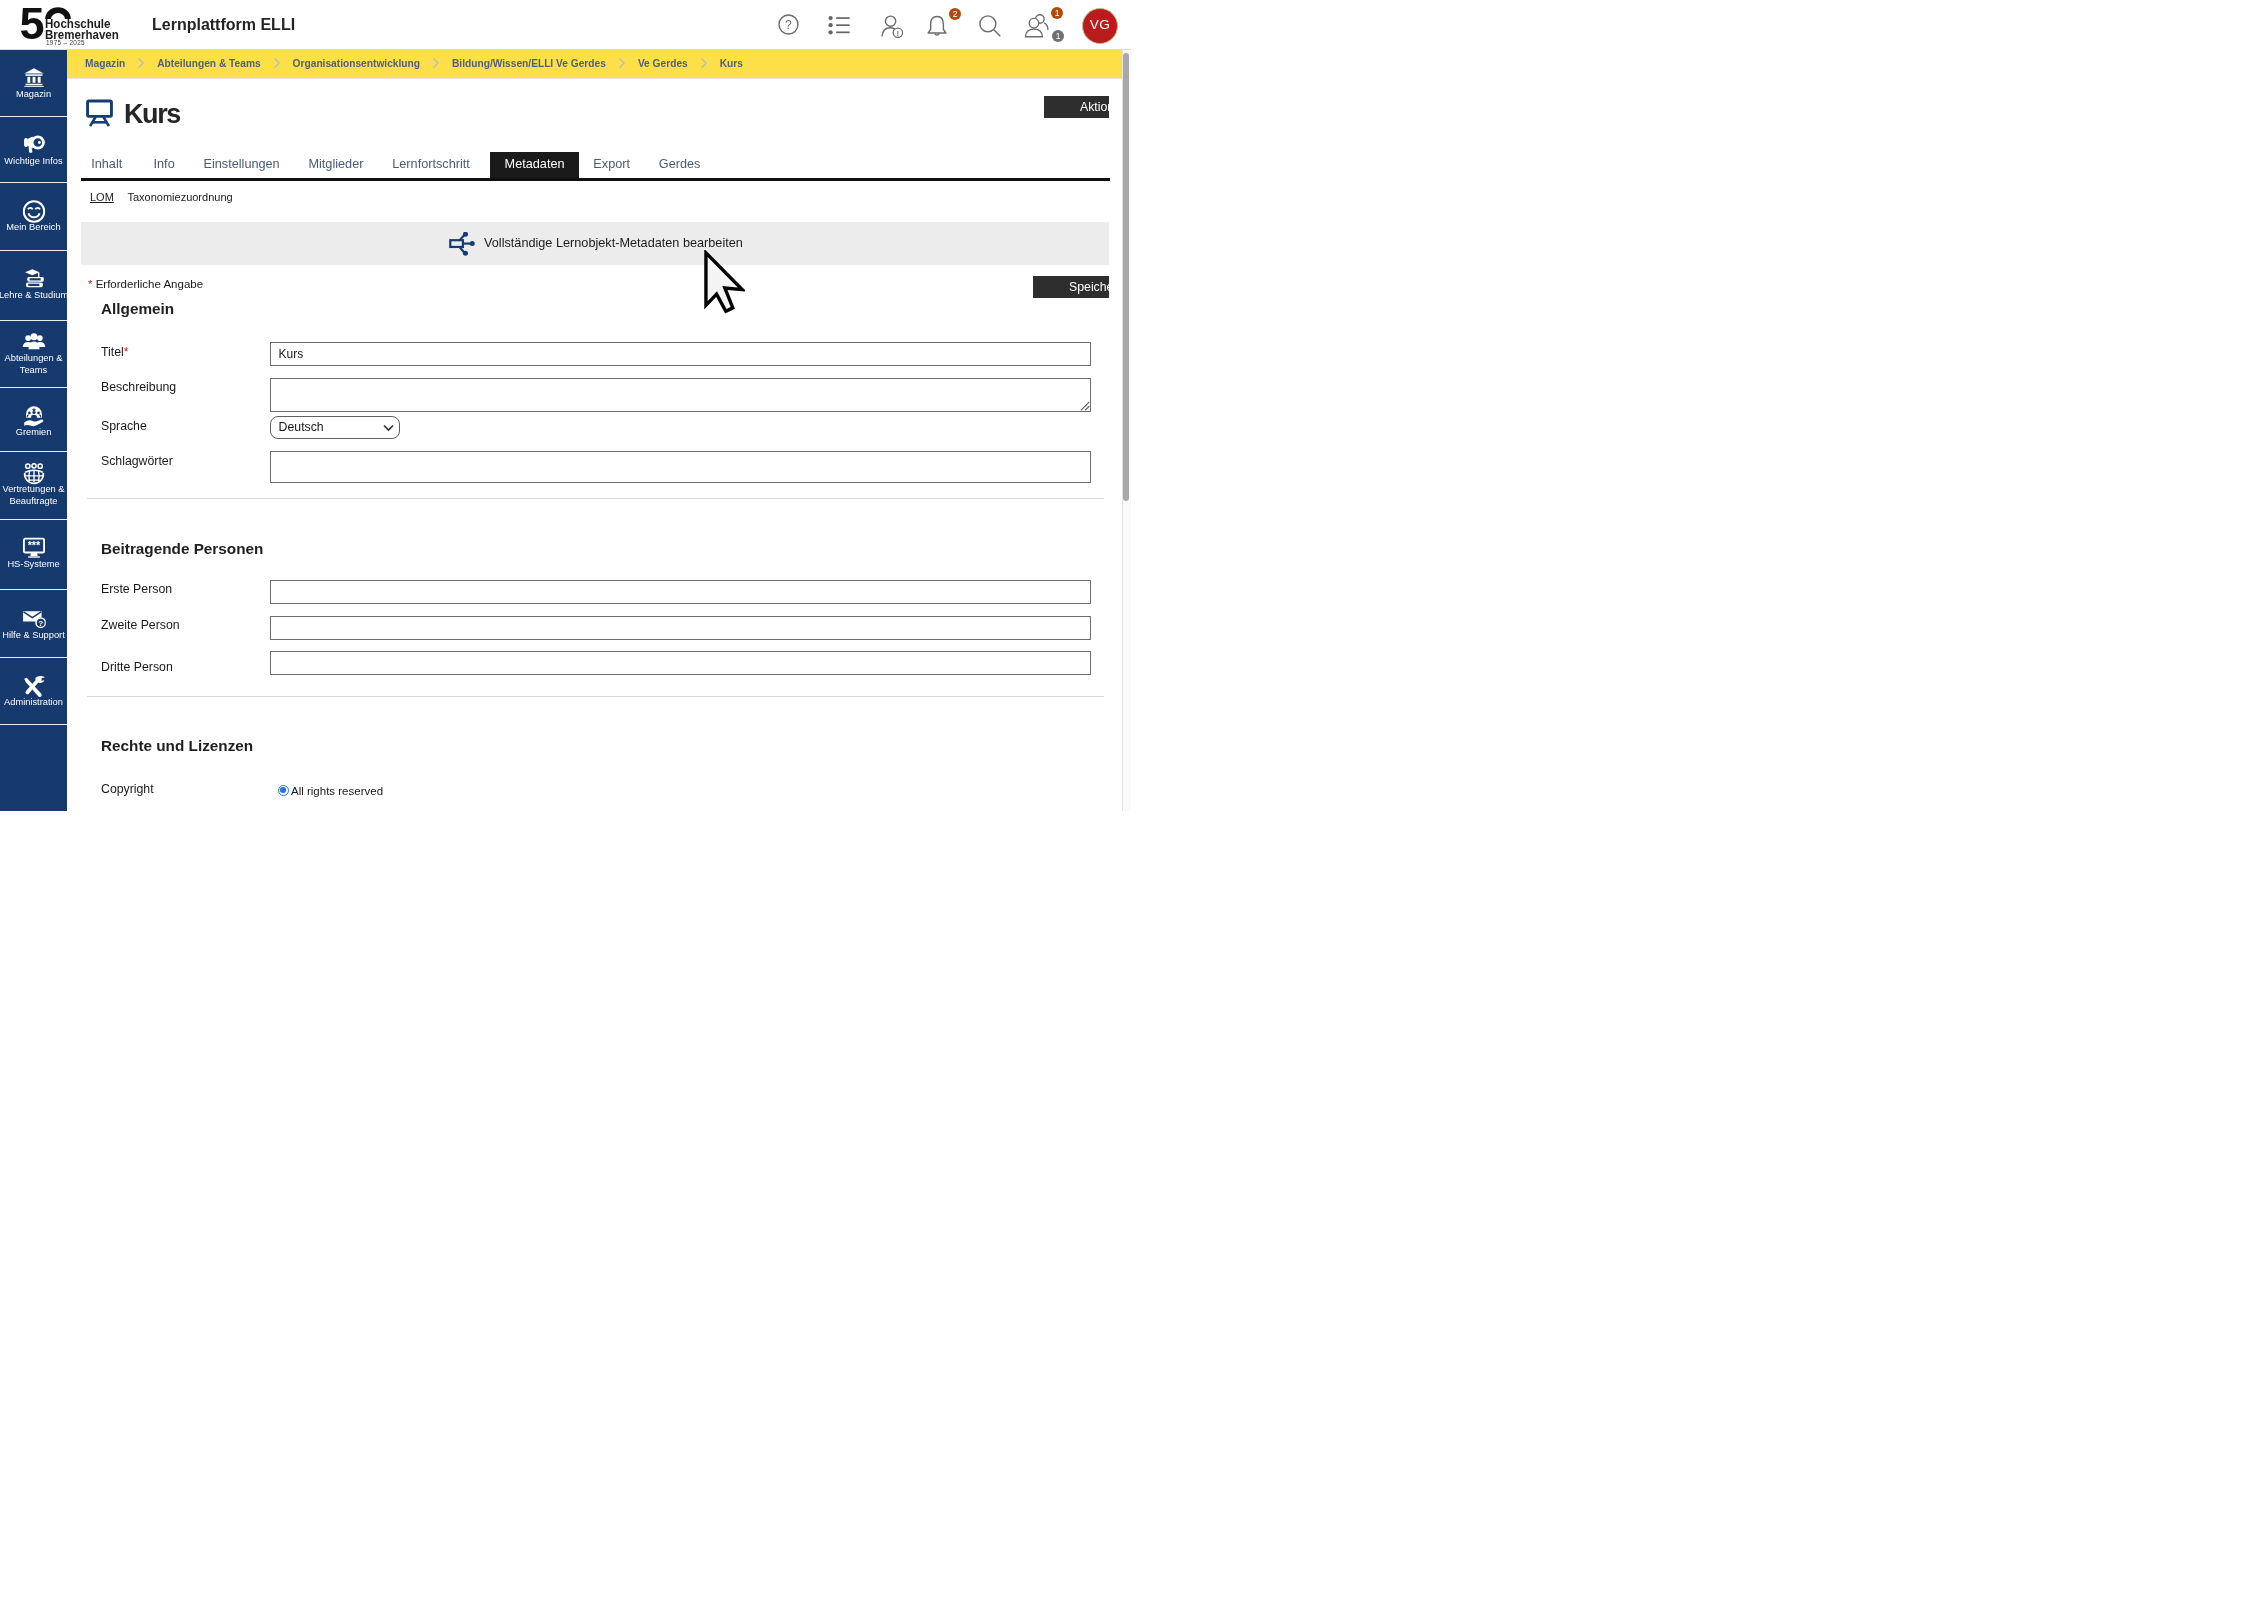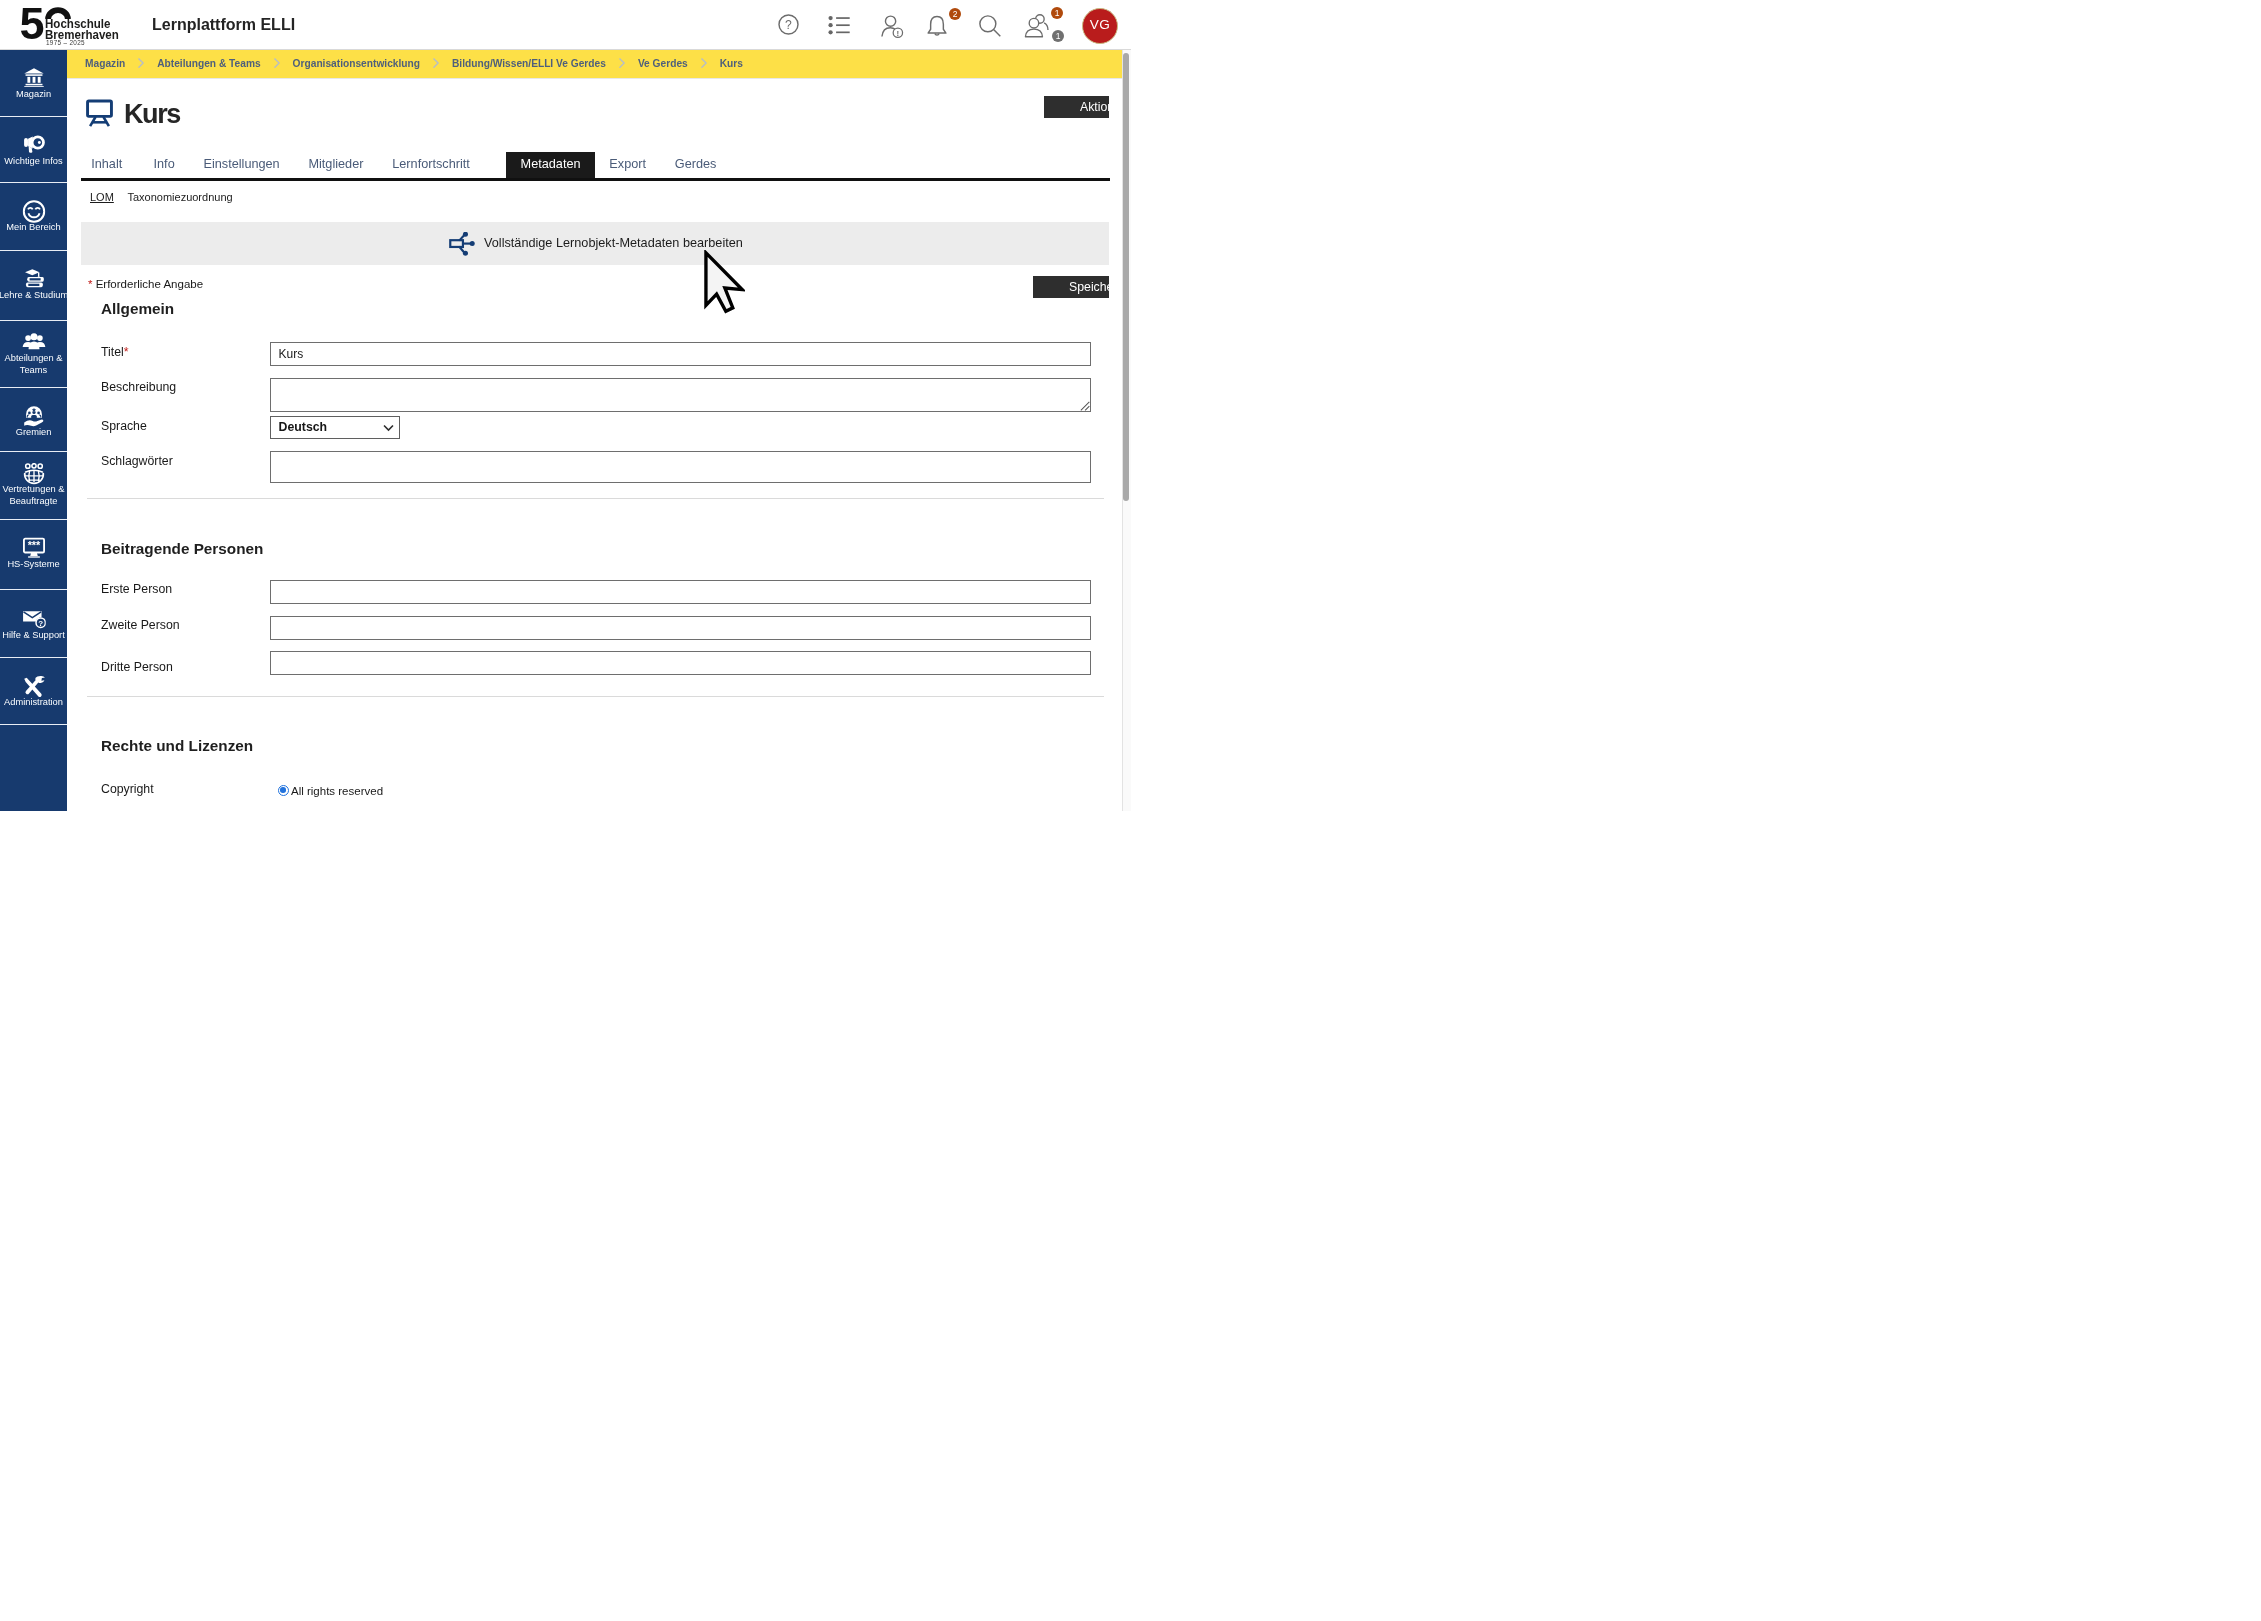--- a/index.html
+++ b/index.html
@@ -47,21 +47,21 @@
     border-right:4.2px solid transparent; border-top:5.1px solid #fff; margin-left:6px;
     vertical-align:0.8px; }
   #speichern { left:1033px; top:276px; width:76px; height:22px; line-height:22px; }
 
   .tabs { position:absolute; left:81px; top:152px; height:26px; white-space:nowrap; z-index:5; }
   .tab { display:inline-block; height:26px; line-height:24.6px; padding:0 14.4px; font-size:12.7px;
     color:#4a5b78; }
   .tab.active { background:#1a1a1a; color:#fff; }
   .tab:nth-child(1) { margin-left:-4.2px; }
   .tab:nth-child(2) { margin-left:2.5px; }
-  .tab:nth-child(6) { margin-left:22px; }
+  .tab:nth-child(6) { margin-left:6px; }
   .tabline { position:absolute; left:81px; top:178px; width:1029px; height:2.5px; background:#101010; }
   .subtabs { position:absolute; left:90px; top:191px; font-size:11px; color:#1c1c1c; }
   .subtabs .st { margin-right:13.6px; }
   .subtabs .st.active { text-decoration:underline; }
 
   .graybar { position:absolute; left:81px; top:222px; width:1028px; height:43px; background:#ececec; }
   .graybar .txt { position:absolute; left:403px; top:0; height:43px; line-height:43px;
     font-size:12.7px; color:#1c1c1c; }
 
   .req { position:absolute; left:88px; top:278px; font-size:11.5px; color:#191919; }
@@ -284,21 +284,21 @@
 <h2 class="sect" style="left:101px; top:300px;">Allgemein</h2>
 
 <div class="flabel" style="top:345px;">Titel<span class="star">*</span></div>
 <input class="finput" style="top: 342px; height: 24px;" value="Kurs">
 <div class="flabel" style="top:380px;">Beschreibung</div>
 <textarea class="finput" style="top: 378px; height: 34px; resize: none;"></textarea>
 <svg class="abs" style="left:1080px; top:401px; z-index:3;" width="10.2" height="10.2" viewBox="0 0 12 12">
     <path d="M 11 1 L 1 11 M 11 6 L 6 11" stroke="#555" stroke-width="1.2" fill="none"></path>
   </svg>
 <div class="flabel" style="top:419px;">Sprache</div>
-<div class="abs" id="selwrap" style="left:270px; top:416px; width:130px; height:23px; border:0.8px solid #5f5f5f; border-radius:0; background:#fff;font-weight:bold;">
+<div class="abs" id="selwrap" style="left:270px; top:416px; width:130px; height:23px; border:0.8px solid #5f5f5f; border-radius:8px; background:#fff;">
   <span style="position:absolute; left:7.6px; top:3.4px; font-size:12.3px;">Deutsch</span>
   <svg class="abs" style="right:5.1px; top:7.2px;" width="11" height="7.6" viewBox="0 0 13 9">
       <path d="M1.2 1.8 L6.5 7.2 L11.8 1.8" fill="none" stroke="#2d2d2d" stroke-width="1.9"></path>
     </svg>
 </div>
 <div class="flabel" style="top:454px;">Schlagwörter</div>
 <input class="finput" style="top: 451px; height: 32px;">
 
 <div class="abs" style="left:87px; top:498px; width:1017px; height:0.8px; background:#dadada;"></div>
 

